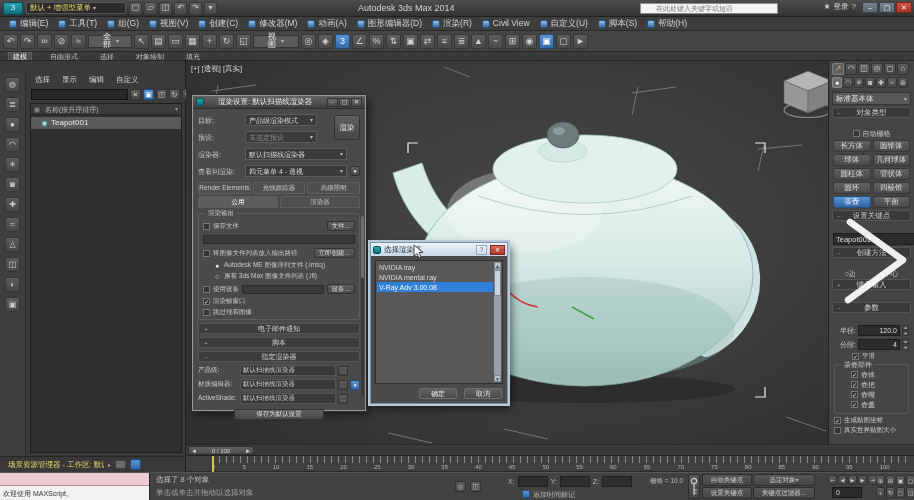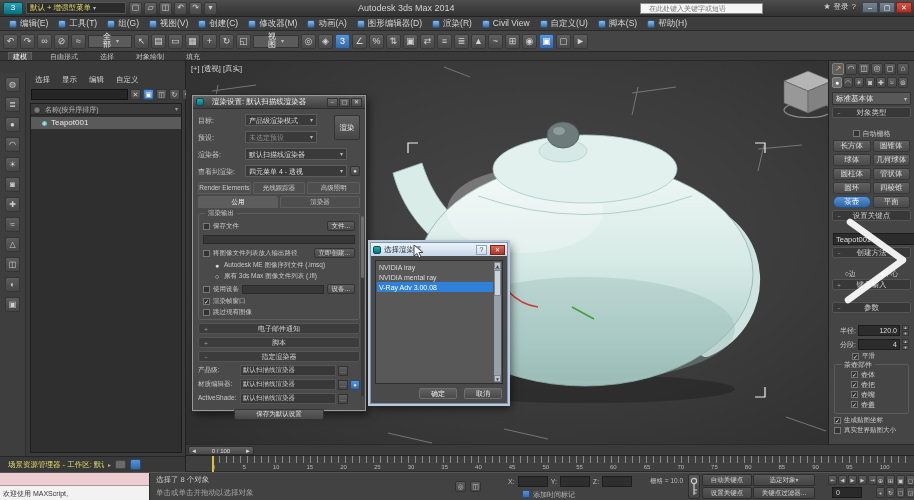--- a/index.html
+++ b/index.html
@@ -13,22 +13,22 @@
     display:flex; align-items:center; padding:0 3px; gap:3px; }
   .logo { width:20px; height:13px; background:linear-gradient(#2aa4b5,#0c6d7c); border:1px solid #0a4a55;
     color:#eafeff; font-size:8px; display:flex; align-items:center; justify-content:center; border-radius:2px; }
   .ws-combo { width:100px; height:12px; background:#2b2b2b; border:1px solid #555; font-size:7.5px;
     color:#e8df6e; display:flex; align-items:center; padding:0 3px; gap:2px; white-space:nowrap; overflow:hidden; }
   .qat { display:flex; gap:2px; }
   .tbicon { width:13px; height:13px; background:linear-gradient(#616161,#474747); border:1px solid #383838;
     border-radius:2px; font-size:8px; color:#cfcfcf; display:flex; align-items:center; justify-content:center; }
   .app-title { position:absolute; left:358px; top:4px; font-size:9px; color:#d2d2d2; }
   .doc-title { position:absolute; left:455px; top:4px; font-size:14px; color:#d2d2d2;margin-top:28px; }
-  .search-box { position:absolute; left:640px; top:3px; width:123px; height:11px; background:#f5f5f5;
-    border:1px solid #8a8a8a; font-size:7px; color:#888; padding:0 8px; font-family:"Liberation Sans",sans-serif; }
+  .search-box { position:absolute; left:640px; top:3px; width:138px; height:11px; background:#f5f5f5;
+    border:1px solid #8a8a8a; font-size:7px; color:#888; padding:0 15px; font-family:"Liberation Sans",sans-serif; }
   .tb-right { position:absolute; right:58px; top:3px; display:flex; gap:3px; align-items:center; }
   .tb-right .mini { font-size:8px; color:#cfcfcf; }
   .signin { font-size:7.5px; color:#d8d8d8; }
   .winbtns { position:absolute; right:2px; top:2px; display:flex; gap:1px; }
   .winbtn { width:16px; height:11px; background:linear-gradient(#76828f,#5a6673); border:1px solid #3b4550;
     color:#fff; font-size:7px; display:flex; align-items:center; justify-content:center; }
   .winbtn.close { background:linear-gradient(#d05548,#a83226); border-color:#7c241b; }
 
   
   .menubar { position:absolute; left:0; top:17px; width:914px; height:14px; background:#3d3d3d;
@@ -86,21 +86,21 @@
 
   
   .viewport { position:absolute; left:186px; top:61px; width:642px; height:383px;
     background:radial-gradient(ellipse at 55% 45%, #474747 0%, #3b3b3b 55%, #2e2e2e 100%); overflow:hidden; }
   .vp-label { position:absolute; left:5px; top:4px; font-size:7.5px; color:#d5d5d5; z-index:2; }
 
   
   .rsdialog { position:absolute; left:192px; top:95px; width:174px; height:316px; background:#4a4a4a;
     border:1px solid #9a9a9a; box-shadow:0 0 0 1px #2a2a2a, 3px 4px 8px rgba(0,0,0,.55); z-index:5; font-size:7px; }
   .rs-title { height:13px; background:linear-gradient(#636363,#3f3f3f); border-bottom:1px solid #2e2e2e;
-    display:flex; align-items:center; gap:8px; padding:0 3px; font-size:7.5px; color:#ededed; }
+    display:flex; align-items:center; gap:14px; padding:0 3px; font-size:7.5px; color:#ededed; }
   .rs-ico { width:8px; height:8px; background:linear-gradient(#27b0a8,#0e6f7f); border-radius:2px; border:1px solid #0a4a55; }
   .rs-tbtn { width:11px; height:9px; background:linear-gradient(#6a6a6a,#4c4c4c); border:1px solid #333; color:#ddd;
     font-size:6px; display:flex; align-items:center; justify-content:center; }
   .rs-body { position:absolute; left:0; right:0; top:13px; bottom:0; padding:5px 5px 3px 5px; }
   .rs-row { display:flex; align-items:center; gap:3px; margin-bottom:5px; }
   .rs-row .lab { width:44px; color:#c8c8c8; }
   .rs-combo { flex:1; height:12px; background:#3a3a3a; border:1px solid #5c5c5c; display:flex; align-items:center;
     gap:3px; padding:0 3px; color:#ddd; }
   .rs-combo .val { flex:1; white-space:nowrap; overflow:hidden; }
   .rs-combo .dim { color:#8d8d8d; }
@@ -172,21 +172,21 @@
   .cp-combo { margin:2px 3px; height:13px; background:#585858; border:1px solid #333; font-size:7.5px; color:#e5e5e5;
     display:flex; align-items:center; padding:0 3px; }
   .cp-combo .val { flex:1; }
   .rollout { margin:2px 3px 12px; height:11px; background:#383838; border:1px solid #555; border-radius:2px; position:relative;
     display:flex; align-items:center; justify-content:center; font-size:7.5px; color:#cfcfcf; }
   .rollout .rmark { position:absolute; left:3px; font-size:6px; color:#aaa; }
   .cprow { display:flex; align-items:center; gap:3px; margin:3px 5px 0; font-size:7px; color:#c9c9c9; }
   .objgrid { display:grid; grid-template-columns:1fr 1fr; gap:2px; margin:3px 4px 0; }
   .obtn { height:12px; background:linear-gradient(#616161,#4a4a4a); border:1px solid #383838; border-radius:2px;
     font-size:7.5px; color:#ddd; display:flex; align-items:center; justify-content:center; }
-  .obtn.on { background:linear-gradient(#5b93d0,#3064a6); border-color:#24507e; color:#fff;border-radius:6px; }
+  .obtn.on { background:linear-gradient(#5b93d0,#3064a6); border-color:#24507e; color:#fff; }
   .namerow { display:flex; gap:2px; margin:3px 4px 0; align-items:center; }
   .namefield { flex:1; height:12px; background:#2c2c2c; border:1px solid #1c1c1c; color:#ddd; font-size:7.5px; padding:0 2px;
     font-family:"Liberation Sans",sans-serif; }
   .prow { display:flex; align-items:center; gap:2px; margin:3px 5px 0; font-size:7px; color:#c9c9c9; }
   .prow .plab { width:22px; text-align:right; }
   .pfield { flex:1; height:11px; background:#2c2c2c; border:1px solid #1c1c1c; color:#ddd; font-size:7px;
     display:flex; align-items:center; justify-content:flex-end; padding:0 2px; }
   .spin { width:7px; display:flex; flex-direction:column; gap:1px; }
   .spin span { height:5px; background:#555; border:1px solid #333; font-size:4px; color:#bbb; text-align:center; line-height:4px; }
   .pgroup { margin:4px 5px 0; border:1px solid #5a5a5a; border-radius:2px; padding:6px 0 2px; position:relative; }

